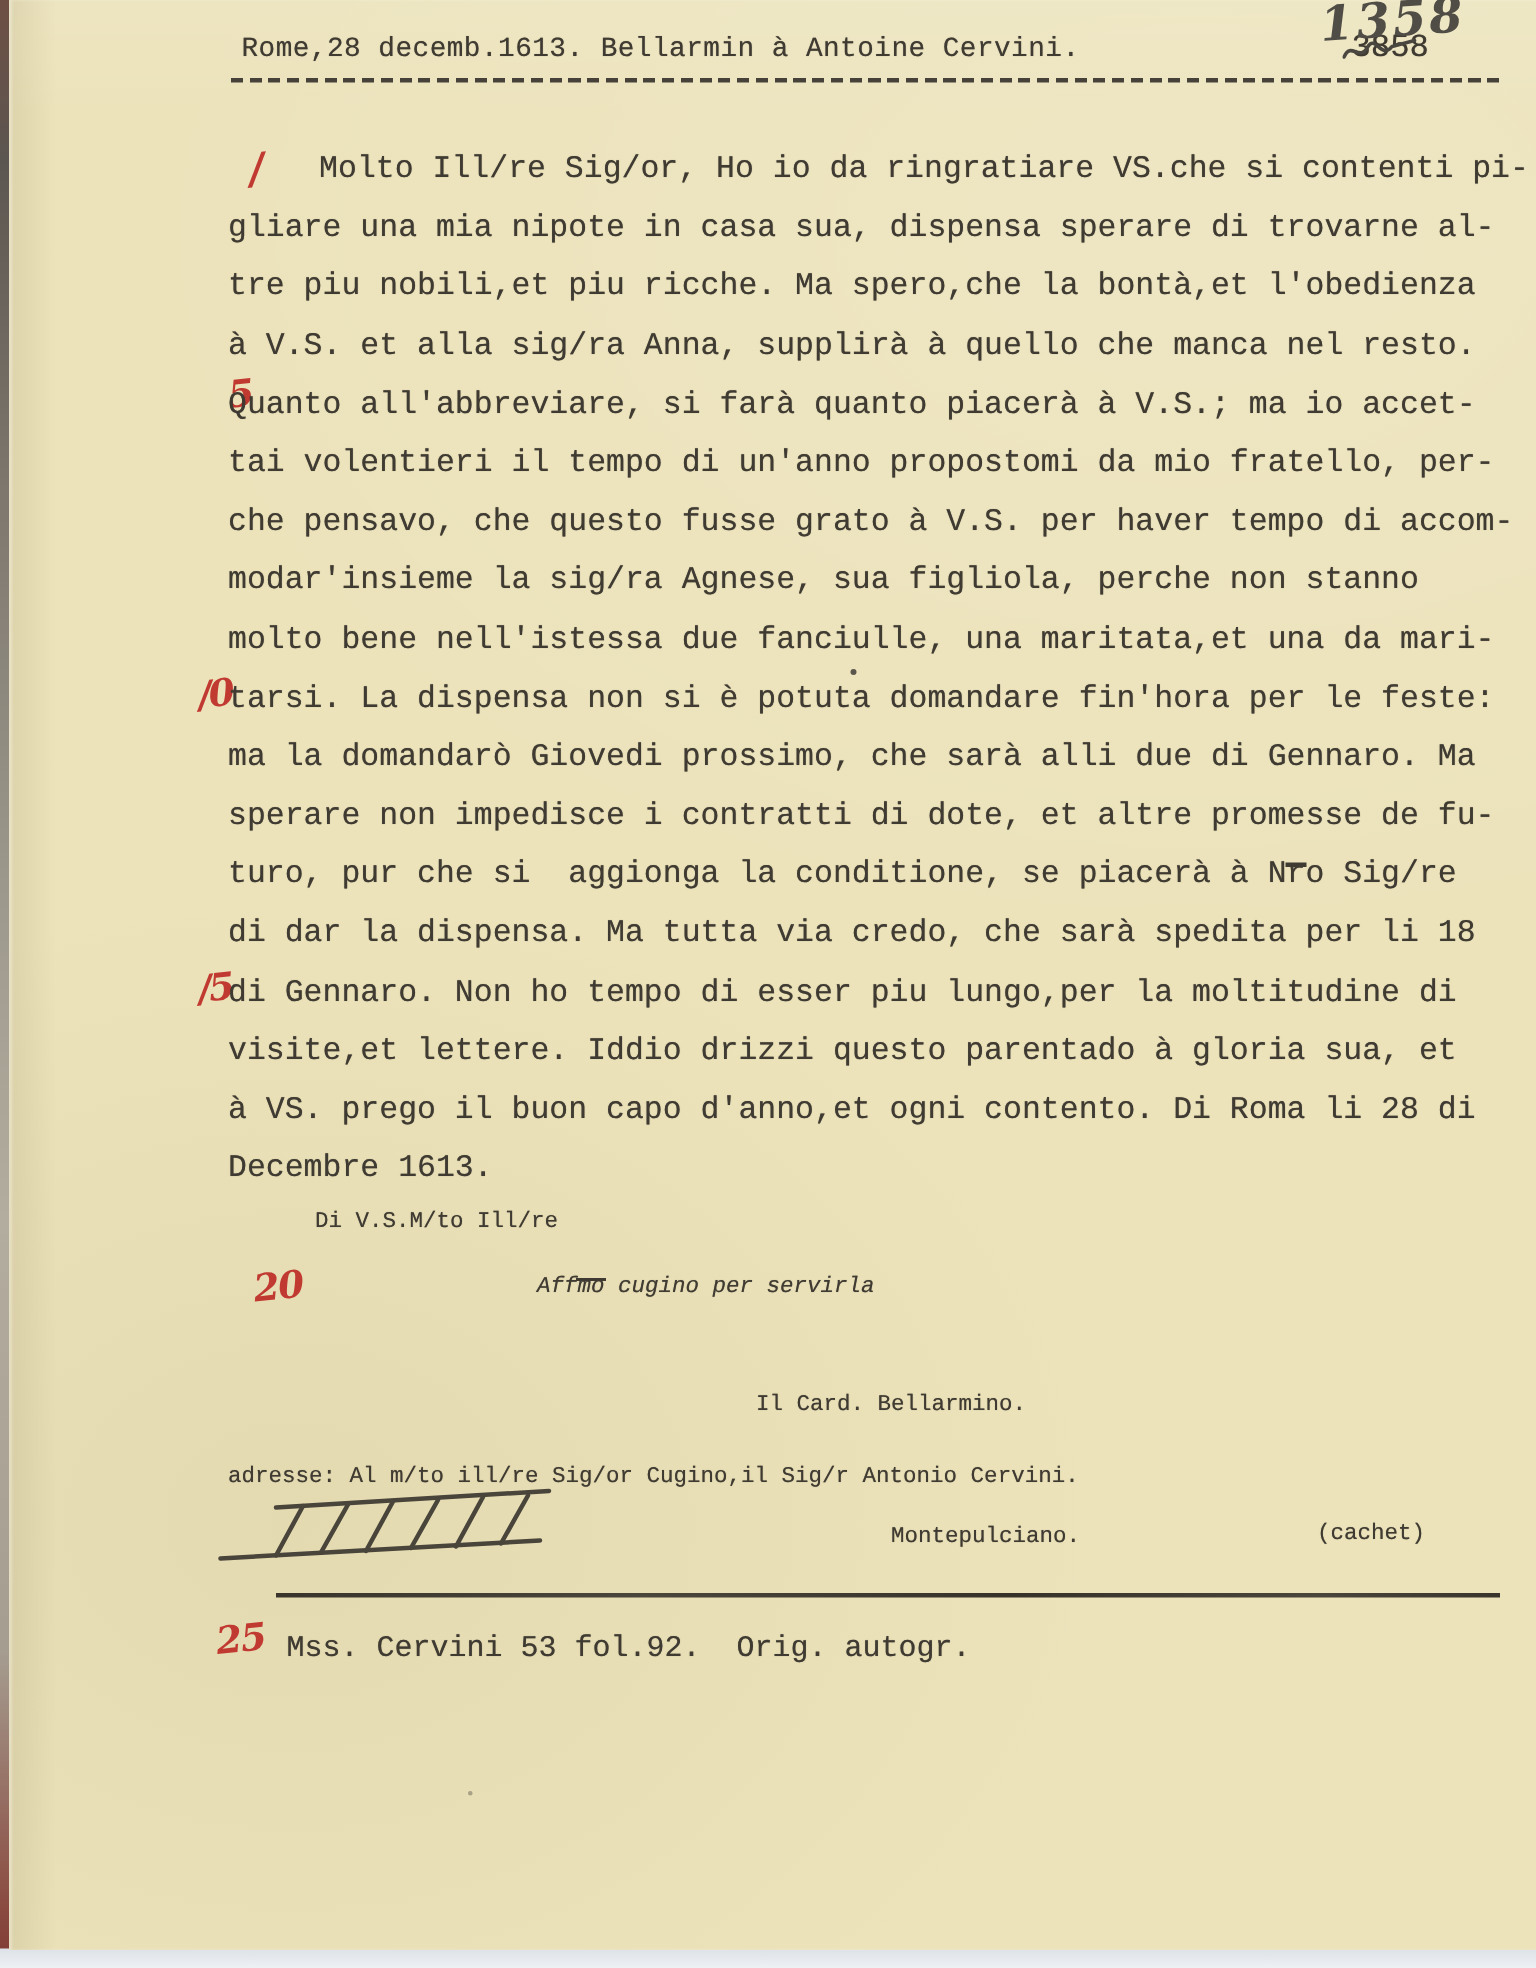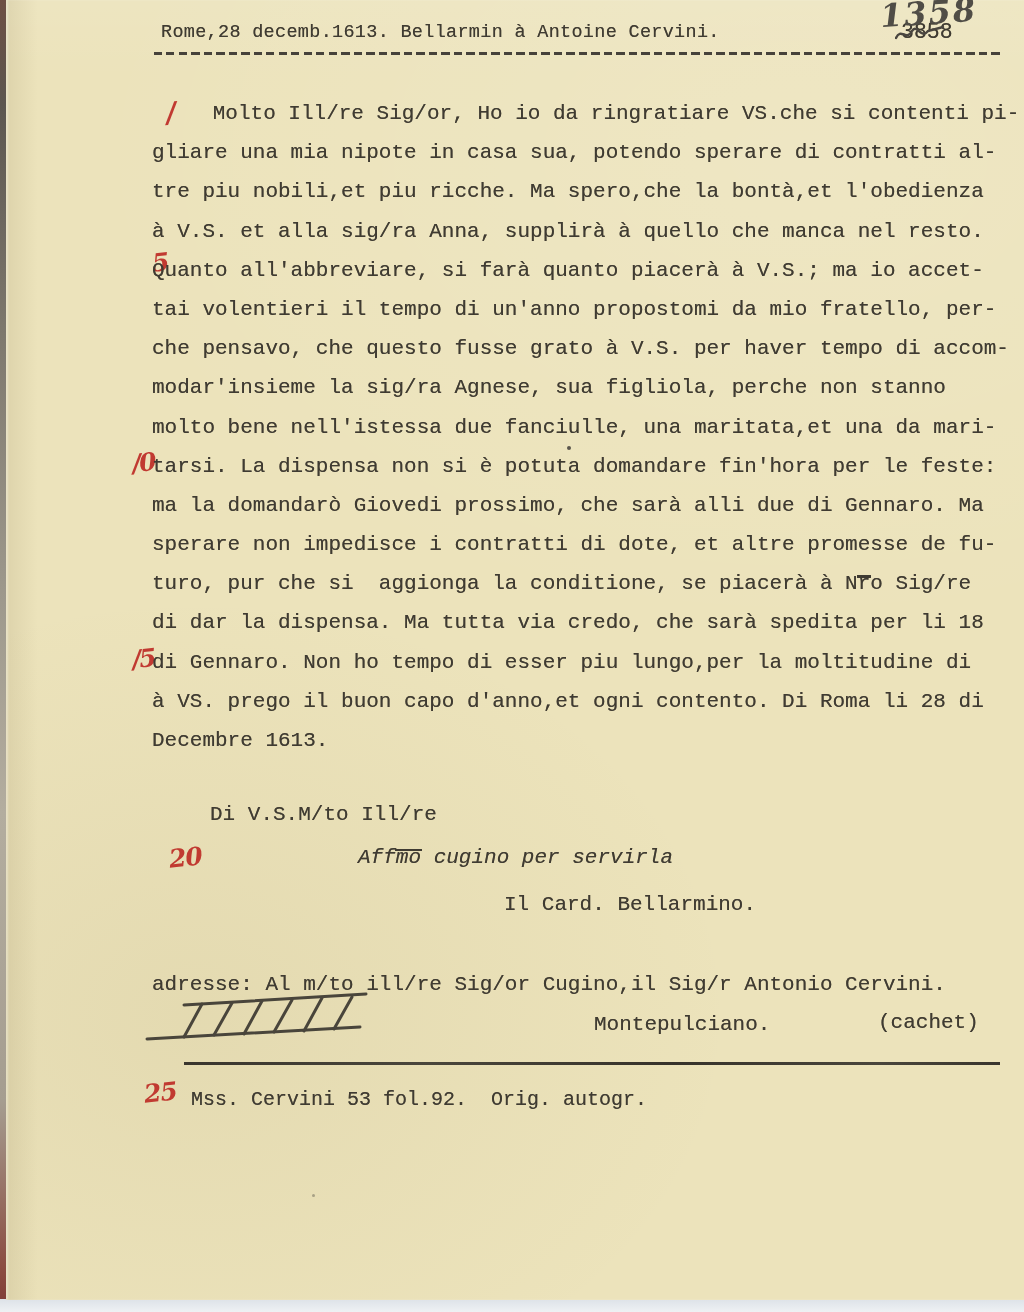--- a/index.html
+++ b/index.html
@@ -47,24 +47,24 @@
 
   
   .letter{position:absolute;left:146px;top:94px;width:870px;}
   .bline{height:39.2px;line-height:39.2px;font-size:21px;}
   .indent{padding-left:58px;text-align:center;}
   .ovl{position:relative;}
   .ovl::after{content:"";position:absolute;left:-1px;right:-1px;top:3px;height:2.4px;
     background:currentColor;}
 
   
-  .sig{position:absolute;font-size:21px;line-height:30px;}
+  .sig{position:absolute;font-size:15px;line-height:30px;}
   .sig1{left:204px;top:800px;}
   .sig2{left:352px;top:843px;font-style:italic;}
-  .sig3{left:498px;top:890px;}
+  .sig3{left:498px;top:922px;}
   .sig4{left:146px;top:928px;}
   .sig5{left:146px;top:970px;}
   .place{left:588px;top:1010px;}
   .cachet{left:872px;top:1008px;}
 
   .ladder{position:absolute;left:138px;top:990px;}
 
   
   .footrule{position:absolute;left:178px;top:1062px;width:816px;height:2.6px;
     background:linear-gradient(90deg,#39352d 0%,#4a463c 30%,#36322a 60%,#4a463c 85%,#39352d 100%);}
@@ -92,34 +92,35 @@
 
     <span class="redmark m1">/</span>
     <span class="redmark m5">5</span>
     <span class="redmark m10">/0</span>
     <span class="redmark m15">/5</span>
     <span class="redmark m20">20</span>
     <span class="redmark m25">25</span>
 
     <div class="letter">
       <div class="typed bline indent">Molto Ill/re Sig/or, Ho io da ringratiare VS.che si contenti pi-</div>
-      <div class="typed bline">gliare una mia nipote in casa sua, potendo sperare di contratti al-</div>
+      <div class="typed bline">gliare una mia nipote in casa sua, dispensa sperare di trovarne al-</div>
       <div class="typed bline">tre piu nobili,et piu ricche. Ma spero,che la bontà,et l'obedienza</div>
       <div class="typed bline">à V.S. et alla sig/ra Anna, supplirà à quello che manca nel resto.</div>
       <div class="typed bline">Quanto all'abbreviare, si farà quanto piacerà à V.S.; ma io accet-</div>
       <div class="typed bline">tai volentieri il tempo di un'anno propostomi da mio fratello, per-</div>
       <div class="typed bline">che pensavo, che questo fusse grato à V.S. per haver tempo di accom-</div>
       <div class="typed bline">modar'insieme la sig/ra Agnese, sua figliola, perche non stanno</div>
       <div class="typed bline">molto bene nell'istessa due fanciulle, una maritata,et una da mari-</div>
       <div class="typed bline">tarsi. La dispensa non si è potuta domandare fin'hora per le feste:</div>
       <div class="typed bline">ma la domandarò Giovedi prossimo, che sarà alli due di Gennaro. Ma</div>
       <div class="typed bline">sperare non impedisce i contratti di dote, et altre promesse de fu-</div>
       <div class="typed bline"><span>turo, pur che si  aggionga la conditione, se piacerà à N</span><span class="ovl">r</span><span>o Sig/re</span></div>
       <div class="typed bline">di dar la dispensa. Ma tutta via credo, che sarà spedita per li 18</div>
       <div class="typed bline">di Gennaro. Non ho tempo di esser piu lungo,per la moltitudine di</div>
+      <div class="typed bline">visite,et lettere. Iddio drizzi questo parentado à gloria sua, et</div>
       <div class="typed bline">à VS. prego il buon capo d'anno,et ogni contento. Di Roma li 28 di</div>
       <div class="typed bline">Decembre 1613.</div>
     </div>
 
     <div class="typed sig sig1">Di V.S.M/to Ill/re</div>
     <div class="typed sig sig2"><span>Aff</span><span class="ovl">mo</span><span> cugino per servirla</span></div>
     <div class="typed sig sig3">Il Card. Bellarmino.</div>
     <div class="typed sig sig5">adresse: Al m/to ill/re Sig/or Cugino,il Sig/r Antonio Cervini.</div>
     <div class="typed sig place">Montepulciano.</div>
     <div class="typed sig cachet">(cachet)</div>

